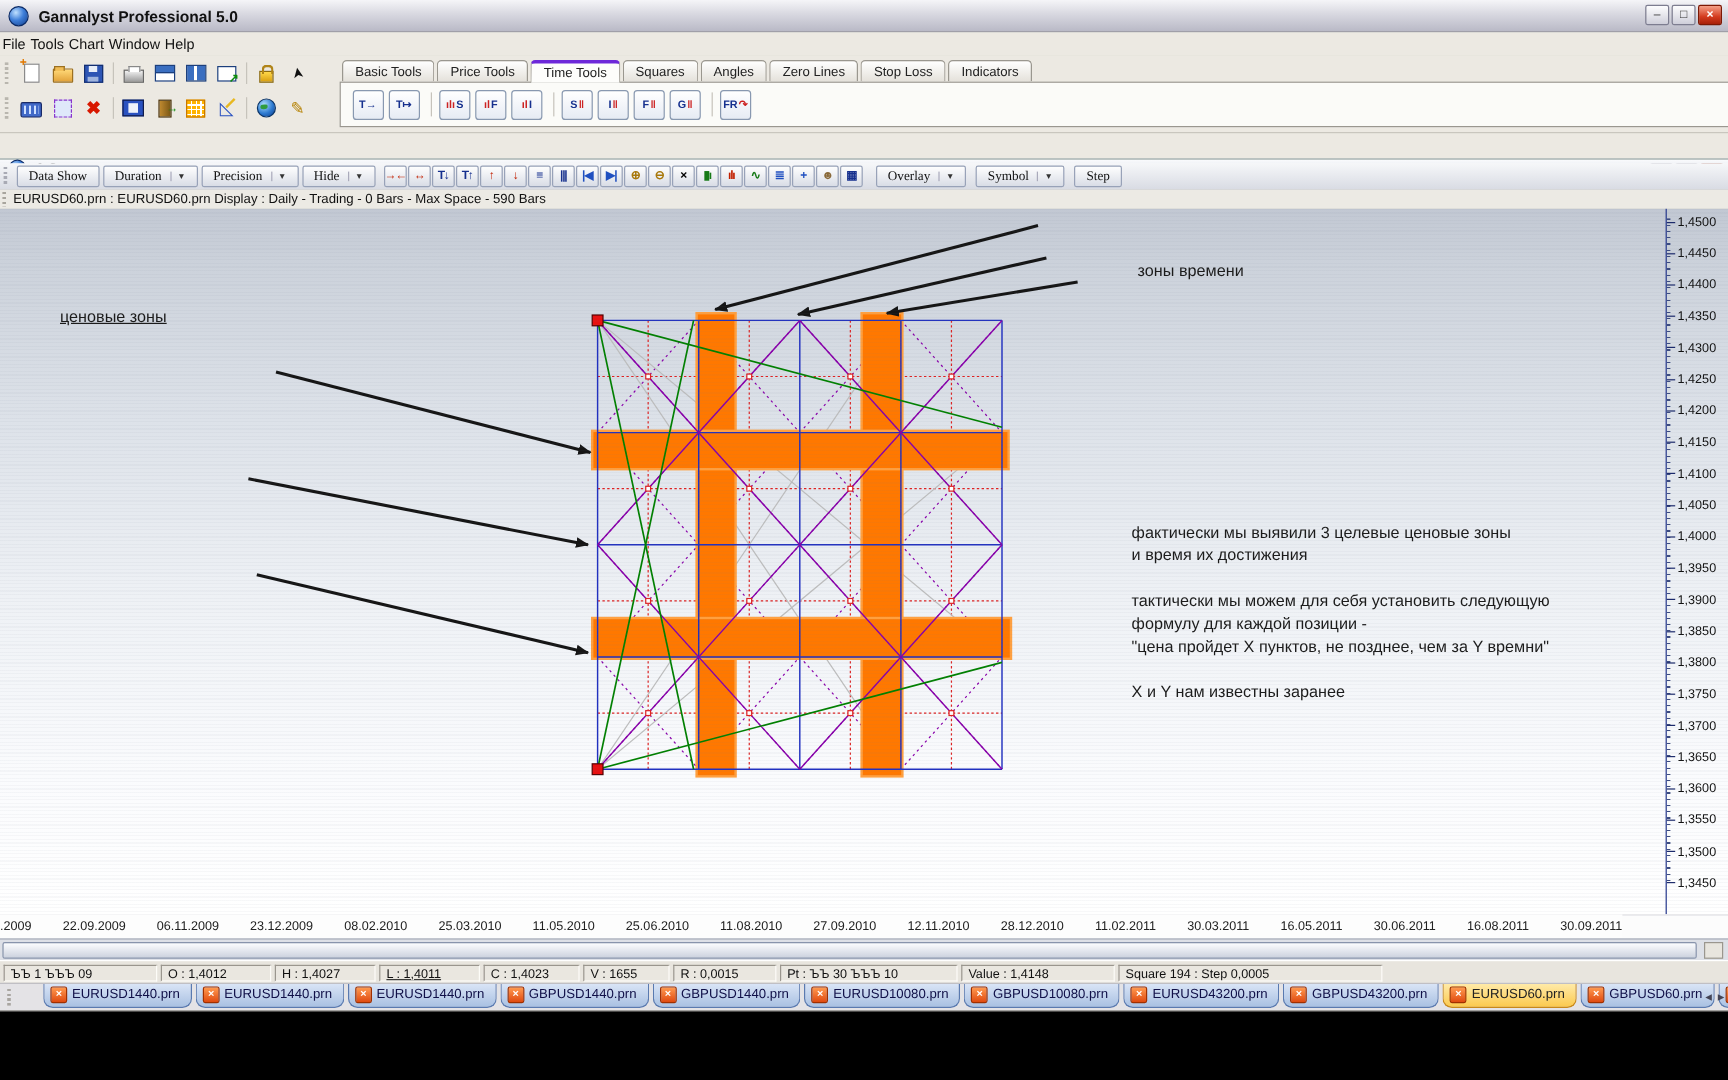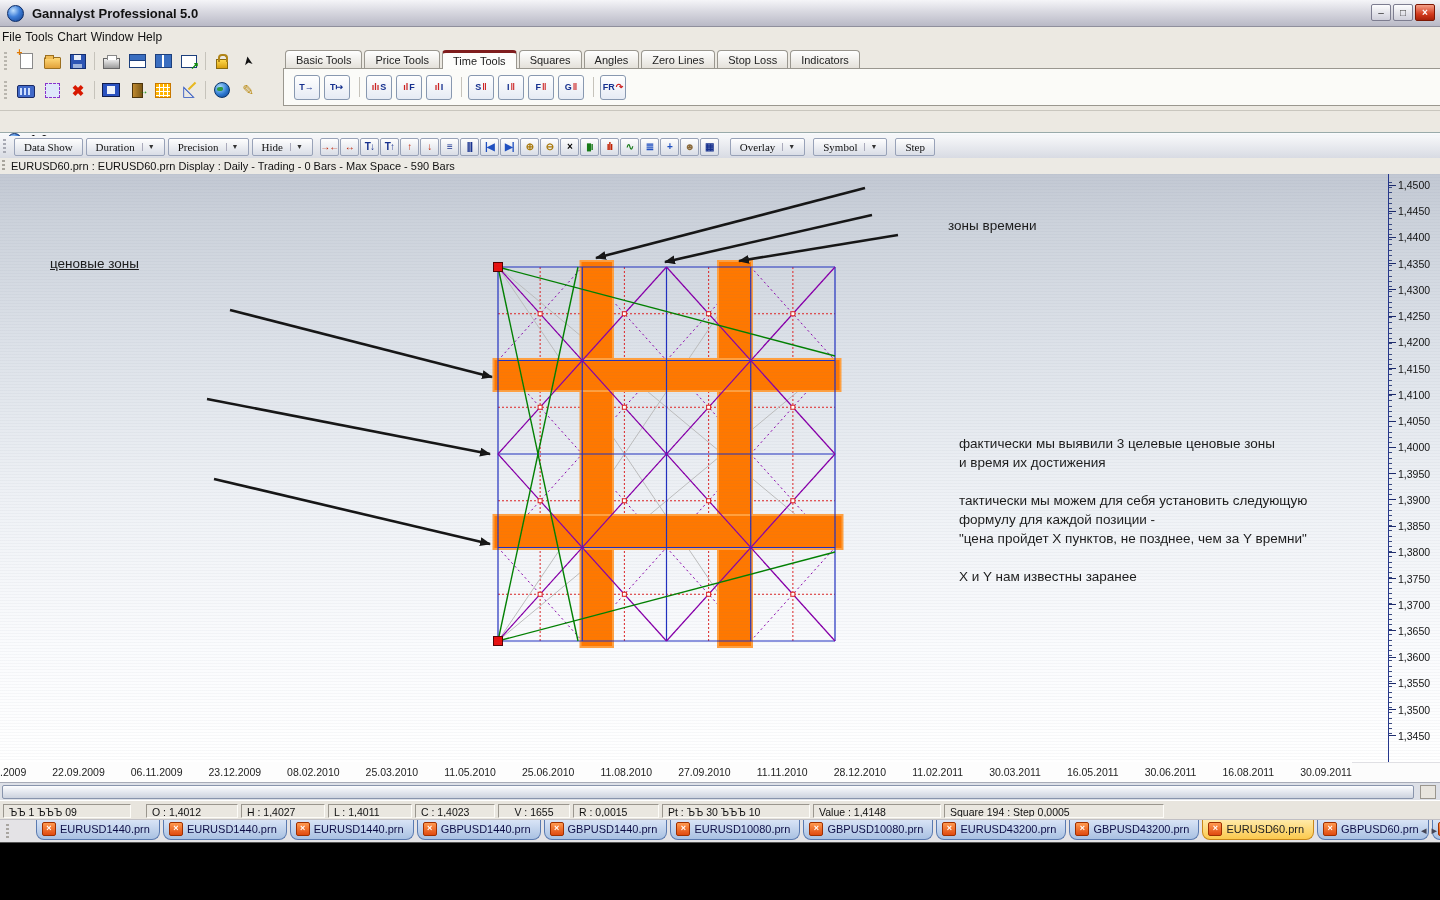--- a/index.html
+++ b/index.html
@@ -62,21 +62,21 @@
   .i-ruler::after{content:"";position:absolute;right:-2px;top:2px;width:10px;height:2px;background:#e8b820;transform:rotate(-45deg);}
   .i-globe{width:14px;height:14px;border-radius:50%;border:1px solid #0a3468;
     background:radial-gradient(circle at 35% 30%,#aee0ff 0%,#2e7ad0 55%,#0a3c8c 100%);}
   .i-globe::after{content:"";position:absolute;left:2px;top:4px;width:6px;height:4px;background:#2f9c40;border-radius:50% 30% 50% 40%;}
   .i-pen{color:#b8860b;font-size:14px;}
   
   .tabctrl{position:absolute;left:283px;top:1px;width:1168px;height:62px;}
   .ttabs{display:flex;gap:2px;height:21px;align-items:flex-end;padding-left:2px;}
   .ttab{font-size:11px;color:#222;background:linear-gradient(180deg,#ffffff,#e4e1da);border:1px solid #9a978f;border-bottom:none;
     border-radius:4px 4px 0 0;padding:3px 10px 2px;position:relative;z-index:1;}
-  .ttab.active{background:#fdfdfb;border-top:3px solid #7f1d1d;padding-top:2px;z-index:3;margin-bottom:-1px;}
+  .ttab.active{background:#fdfdfb;border-top:3px solid #6d28d9;padding-top:2px;z-index:3;margin-bottom:-1px;}
   .tpanel{position:absolute;left:0;top:21px;right:0;bottom:3px;background:#fbfbf8;border:1px solid #9a978f;
     display:flex;align-items:center;gap:4px;padding-left:10px;z-index:2;}
   .strip-btn{width:26px;height:25px;background:linear-gradient(180deg,#ffffff,#e6ebf4);border:1px solid #8898b0;border-radius:3px;
     font-size:9px;font-weight:bold;color:#16308e;display:flex;align-items:center;justify-content:center;gap:1px;padding:0;}
   .strip-btn.sep{width:8px;background:none;border:none;}
   .strip-btn.sep::after{content:"";width:1px;height:20px;background:#c6c3bb;}
   .sb-a,.sb-b{line-height:1;}
   
   .child-title{position:absolute;left:0;top:112px;width:1440px;height:23px;
     background:linear-gradient(180deg,#fafbfd 0%,#d9dce4 55%,#c2c6d2 100%);border-top:1px solid #9aa;border-bottom:1px solid #9aa;
@@ -102,21 +102,21 @@
     display:flex;align-items:center;font-size:11px;color:#111;}
   .status-line::before{content:"";width:3px;height:12px;margin:0 6px 0 2px;
     background:repeating-linear-gradient(180deg,#a8a59d 0 2px,transparent 2px 4px);}
   
   .chart-wrap{position:absolute;left:0;top:174px;width:1440px;height:588px;
     background:linear-gradient(180deg,#c2c8d3 0%,#ccd2db 8%,#dde2e9 30%,#eef1f5 55%,#fafbfd 80%,#ffffff 100%);}
   .chart-wrap::after{content:"";position:absolute;inset:0;pointer-events:none;
     background:repeating-linear-gradient(180deg,rgba(110,120,140,.05) 0 1px,transparent 1px 3px);}
   .gann{position:absolute;left:0;top:0;}
   .note{position:absolute;font-size:13.5px;color:#1c1c1c;z-index:5;}
-  .note.multi{white-space:pre-line;line-height:19px;margin-left:16px;}
+  .note.multi{white-space:pre-line;line-height:19px;}
   .price-axis{position:absolute;left:1388px;top:0;bottom:0;width:52px;border-left:1px solid #24368c;}
   .pticks{position:absolute;left:0;top:8px;bottom:24px;width:3px;
     background:repeating-linear-gradient(180deg,#3a4a80 0 1px,transparent 1px 5.2px);}
   .plabels{position:absolute;left:0;top:5px;bottom:20px;right:0;display:flex;flex-direction:column;justify-content:space-between;}
   .plabel{display:flex;align-items:center;font-size:10.5px;color:#111;}
   .plabel::before{content:"";width:7px;height:1px;background:#1c2a6c;margin-right:2px;}
   
   .date-axis{position:absolute;left:0;top:762px;width:1352px;height:20px;display:flex;justify-content:space-between;
     align-items:center;background:#fdfdfd;font-size:10.5px;color:#222;}
   .date-axis-bg{position:absolute;left:0;top:762px;width:1440px;height:20px;background:#fcfcfc;border-top:1px solid #e0e0e4;}
@@ -598,42 +598,42 @@
       <span data-name="date-axis-label">.2009</span>
       <span data-name="date-axis-label">22.09.2009</span>
       <span data-name="date-axis-label">06.11.2009</span>
       <span data-name="date-axis-label">23.12.2009</span>
       <span data-name="date-axis-label">08.02.2010</span>
       <span data-name="date-axis-label">25.03.2010</span>
       <span data-name="date-axis-label">11.05.2010</span>
       <span data-name="date-axis-label">25.06.2010</span>
       <span data-name="date-axis-label">11.08.2010</span>
       <span data-name="date-axis-label">27.09.2010</span>
-      <span data-name="date-axis-label">11.11.2010</span>
+      <span data-name="date-axis-label">12.11.2010</span>
       <span data-name="date-axis-label">28.12.2010</span>
       <span data-name="date-axis-label">11.02.2011</span>
       <span data-name="date-axis-label">30.03.2011</span>
       <span data-name="date-axis-label">16.05.2011</span>
       <span data-name="date-axis-label">30.06.2011</span>
       <span data-name="date-axis-label">16.08.2011</span>
       <span data-name="date-axis-label">30.09.2011</span>
     </div>
 
   <div class="hscroll" data-name="horizontal-scrollbar">
     <div class="hthumb" data-name="scrollbar-thumb"></div>
     <div class="hbox" data-name="scrollbar-end-box"></div>
   </div>
 
   <div class="status-bar" data-name="status-bar">
       <span class="sb-cell" data-name="status-cell" style="width: 128px;">ЪЪ 1 ЪЪЪ 09</span>
-      <span class="sb-cell" data-name="status-cell" style="width: 92px; margin-left: 12px;">O : 1,4012</span>
+      <span class="sb-cell" data-name="status-cell" style="width: 92px;">O : 1,4012</span>
       <span class="sb-cell" data-name="status-cell" style="width: 84px;">H : 1,4027</span>
       <span class="sb-cell" data-name="status-cell" style="width: 84px; text-decoration: underline;">L : 1,4011</span>
       <span class="sb-cell" data-name="status-cell" style="width: 80px;">C : 1,4023</span>
-      <span class="sb-cell" data-name="status-cell" style="width: 72px; text-align: center;">V : 1655</span>
+      <span class="sb-cell" data-name="status-cell" style="width: 72px;">V : 1655</span>
       <span class="sb-cell" data-name="status-cell" style="width: 86px;">R : 0,0015</span>
       <span class="sb-cell" data-name="status-cell" style="width: 148px;">Pt : ЪЪ 30 ЪЪЪ 10</span>
       <span class="sb-cell" data-name="status-cell" style="width: 128px;">Value : 1,4148</span>
       <span class="sb-cell" data-name="status-cell" style="width: 220px;">Square 194 : Step 0,0005</span>
     </div>
 
   <div class="file-tabs" data-name="file-tab-bar">
     <span style="display:flex;gap:3px;">
         <button class="ftab" data-name="file-tab">
           <span class="xico" data-name="close-icon">×</span>

